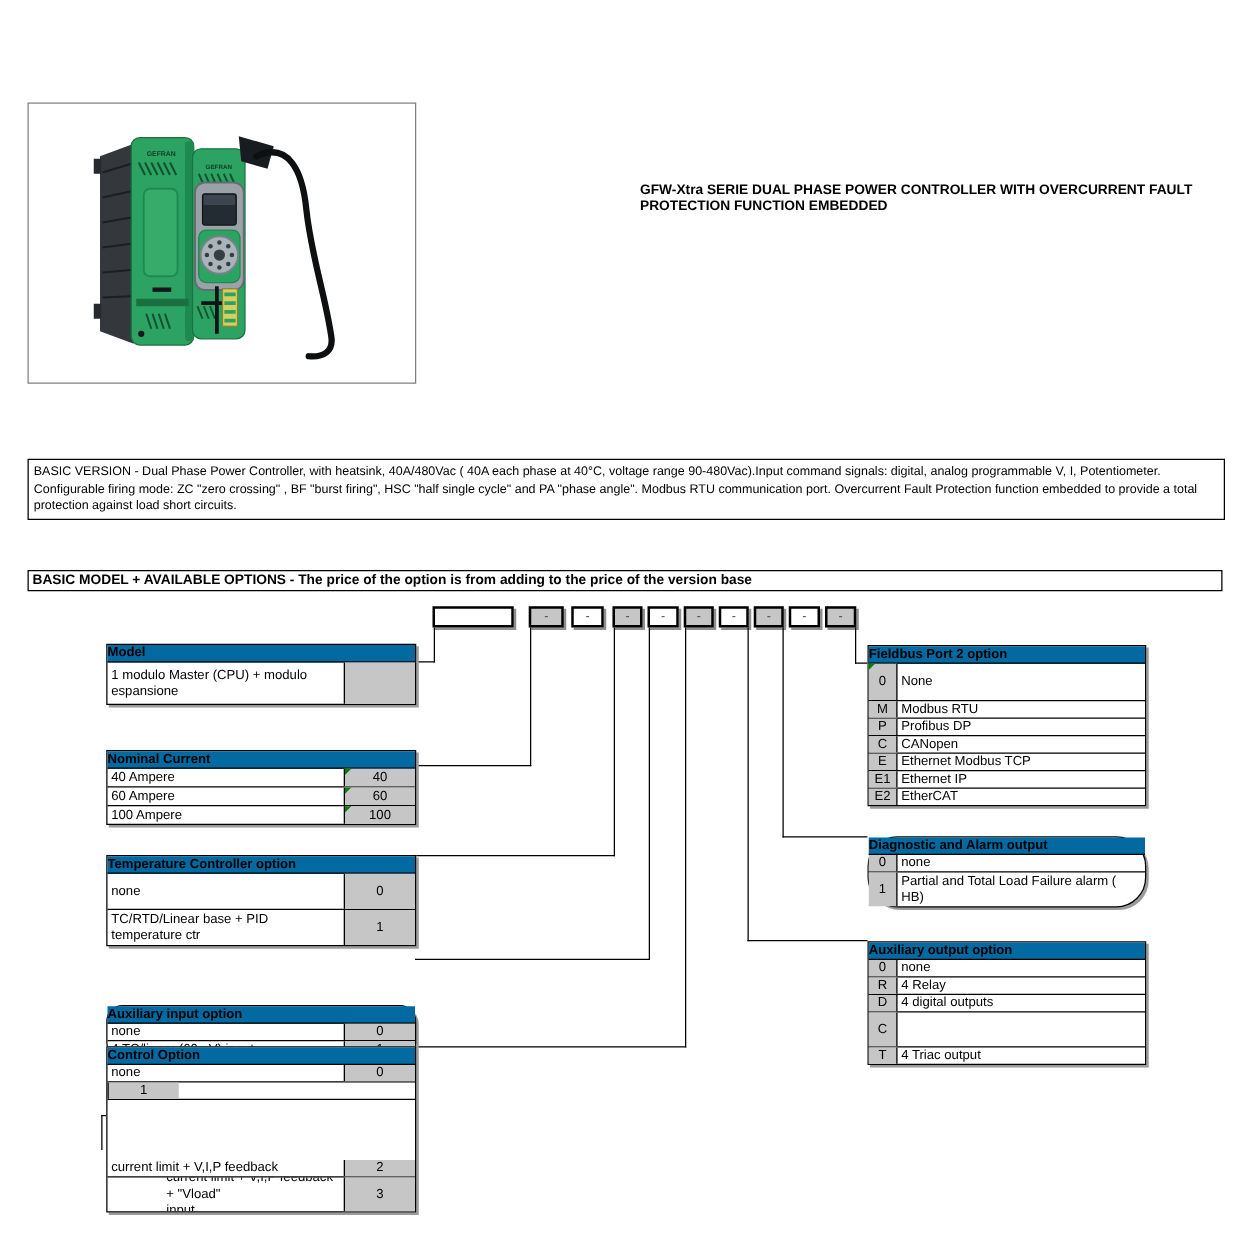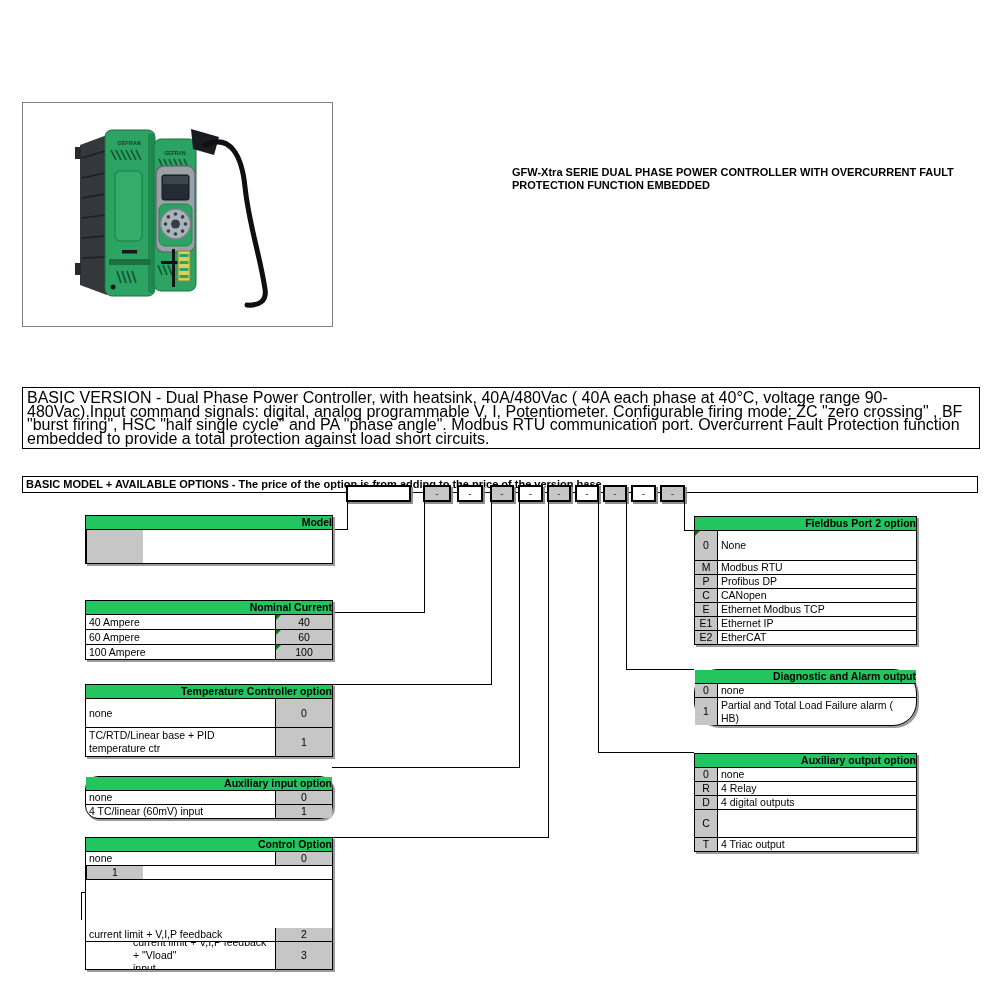--- a/index.html
+++ b/index.html
@@ -1,34 +1,34 @@
 <!DOCTYPE html>
 <html><head>
 <meta charset="utf-8">
 <style>
   html,body{margin:0;padding:0;background:#fff;font-family:"Liberation Sans",sans-serif;color:#000;}
   #page{position:relative;width:1000px;height:1000px;background:#fff;overflow:hidden;}
-  .abs{position:absolute;margin-top:20px;}
+  .abs{position:absolute;}
   
   .figure-frame{left:22px;top:82px;width:309px;height:223px;border:1px solid #7f7f7f;background:#fff;}
   
   .prod-title{left:512px;top:146px;width:468px;font-size:11px;font-weight:bold;line-height:13px;}
-  .desc-box{left:22px;top:367px;width:948px;border:1px solid #000;padding:3px 4px;font-size:16px;line-height:13.5px;}
+  .desc-box{left:22px;top:367px;width:948px;border:1px solid #000;padding:3px 4px;font-size:10px;line-height:13.5px;}
   .section-bar{left:22px;top:456px;width:948px;border:1px solid #000;padding:1px 3px;font-size:11px;font-weight:bold;line-height:13px;}
   
   .obox{position:absolute;top:485px;height:13px;border:2px solid #000;background:#fff;
         box-shadow:2px 2px 0 #8f8f8f;display:flex;align-items:center;justify-content:center;
         font-size:10px;line-height:10px;color:#444;}
   .obox.gray{background:#c6c6c6;}
   
   .cline{position:absolute;background:#000;}
   
   .tbl{position:absolute;background:#fff;border:1px solid #000;box-shadow:2px 2px 0 #9b9b9b;
        font-size:10.5px;line-height:13px;}
-  .thead{background:#22c55e;font-weight:bold;text-align:right;height:13px;line-height:13px;
+  .thead{background:#0369a1;font-weight:bold;text-align:left;height:13px;line-height:13px;
          border-bottom:1px solid #000;overflow:hidden;}
   .trow{display:flex;border-bottom:1px solid #000;}
   .trow.last{border-bottom:none;}
   .tlabel{flex:1;padding:0 3px;white-space:pre-line;display:flex;flex-direction:column;justify-content:center;overflow:hidden;}
   .tcode{background:#c6c6c6;display:flex;align-items:center;justify-content:center;position:relative;}
   .ltbl .tcode{width:56px;border-left:1px solid #000;}
   .rtbl .tcode{width:22px;border-right:1px solid #000;}
   .tri::before{content:"";position:absolute;left:0;top:0;width:0;height:0;
                border-top:5px solid #077d07;border-right:5px solid transparent;}
 </style>
@@ -159,20 +159,22 @@
   <div class="cline" style="left:626px;top:502px;width:1px;height:168px;"></div>
   <div class="cline" style="left:626px;top:669px;width:68px;height:1px;"></div>
   <div class="cline" style="left:684px;top:502px;width:1px;height:29px;"></div>
   <div class="cline" style="left:684px;top:530px;width:10px;height:1px;"></div>
   <div class="cline" style="left:81px;top:892px;width:1px;height:28px;"></div>
   <div class="cline" style="left:81px;top:892px;width:4px;height:1px;"></div>
 
   <div class="tbl ltbl" style="left:85px;top:515px;width:246px;">
     <div class="thead">Model</div>
     <div class="trow last" style="height:33px;">
+      <div class="tlabel">1 modulo Master (CPU) + modulo
+espansione</div>
       <div class="tcode"></div>
     </div>
   </div>
 
   <div class="tbl ltbl" style="left:85px;top:600px;width:246px;">
     <div class="thead">Nominal Current</div>
     <div class="trow" style="height:14px;">
       <div class="tlabel">40 Ampere</div>
       <div class="tcode tri">40</div>
     </div>
@@ -192,21 +194,21 @@
       <div class="tlabel">none</div>
       <div class="tcode">0</div>
     </div>
     <div class="trow last" style="height:28px;">
       <div class="tlabel">TC/RTD/Linear base  + PID
 temperature ctr</div>
       <div class="tcode">1</div>
     </div>
   </div>
 
-  <div class="tbl ltbl" style="left:85px;top:776px;width:246px;border-radius:13px;">
+  <div class="tbl ltbl" style="left:85px;top:804px;width:246px;border-radius:13px;">
     <div class="thead">Auxiliary input option</div>
     <div class="trow" style="height:13px;">
       <div class="tlabel">none</div>
       <div class="tcode">0</div>
     </div>
     <div class="trow last" style="height:13px;">
       <div class="tlabel">4 TC/linear (60mV) input</div>
       <div class="tcode">1</div>
     </div>
   </div>

